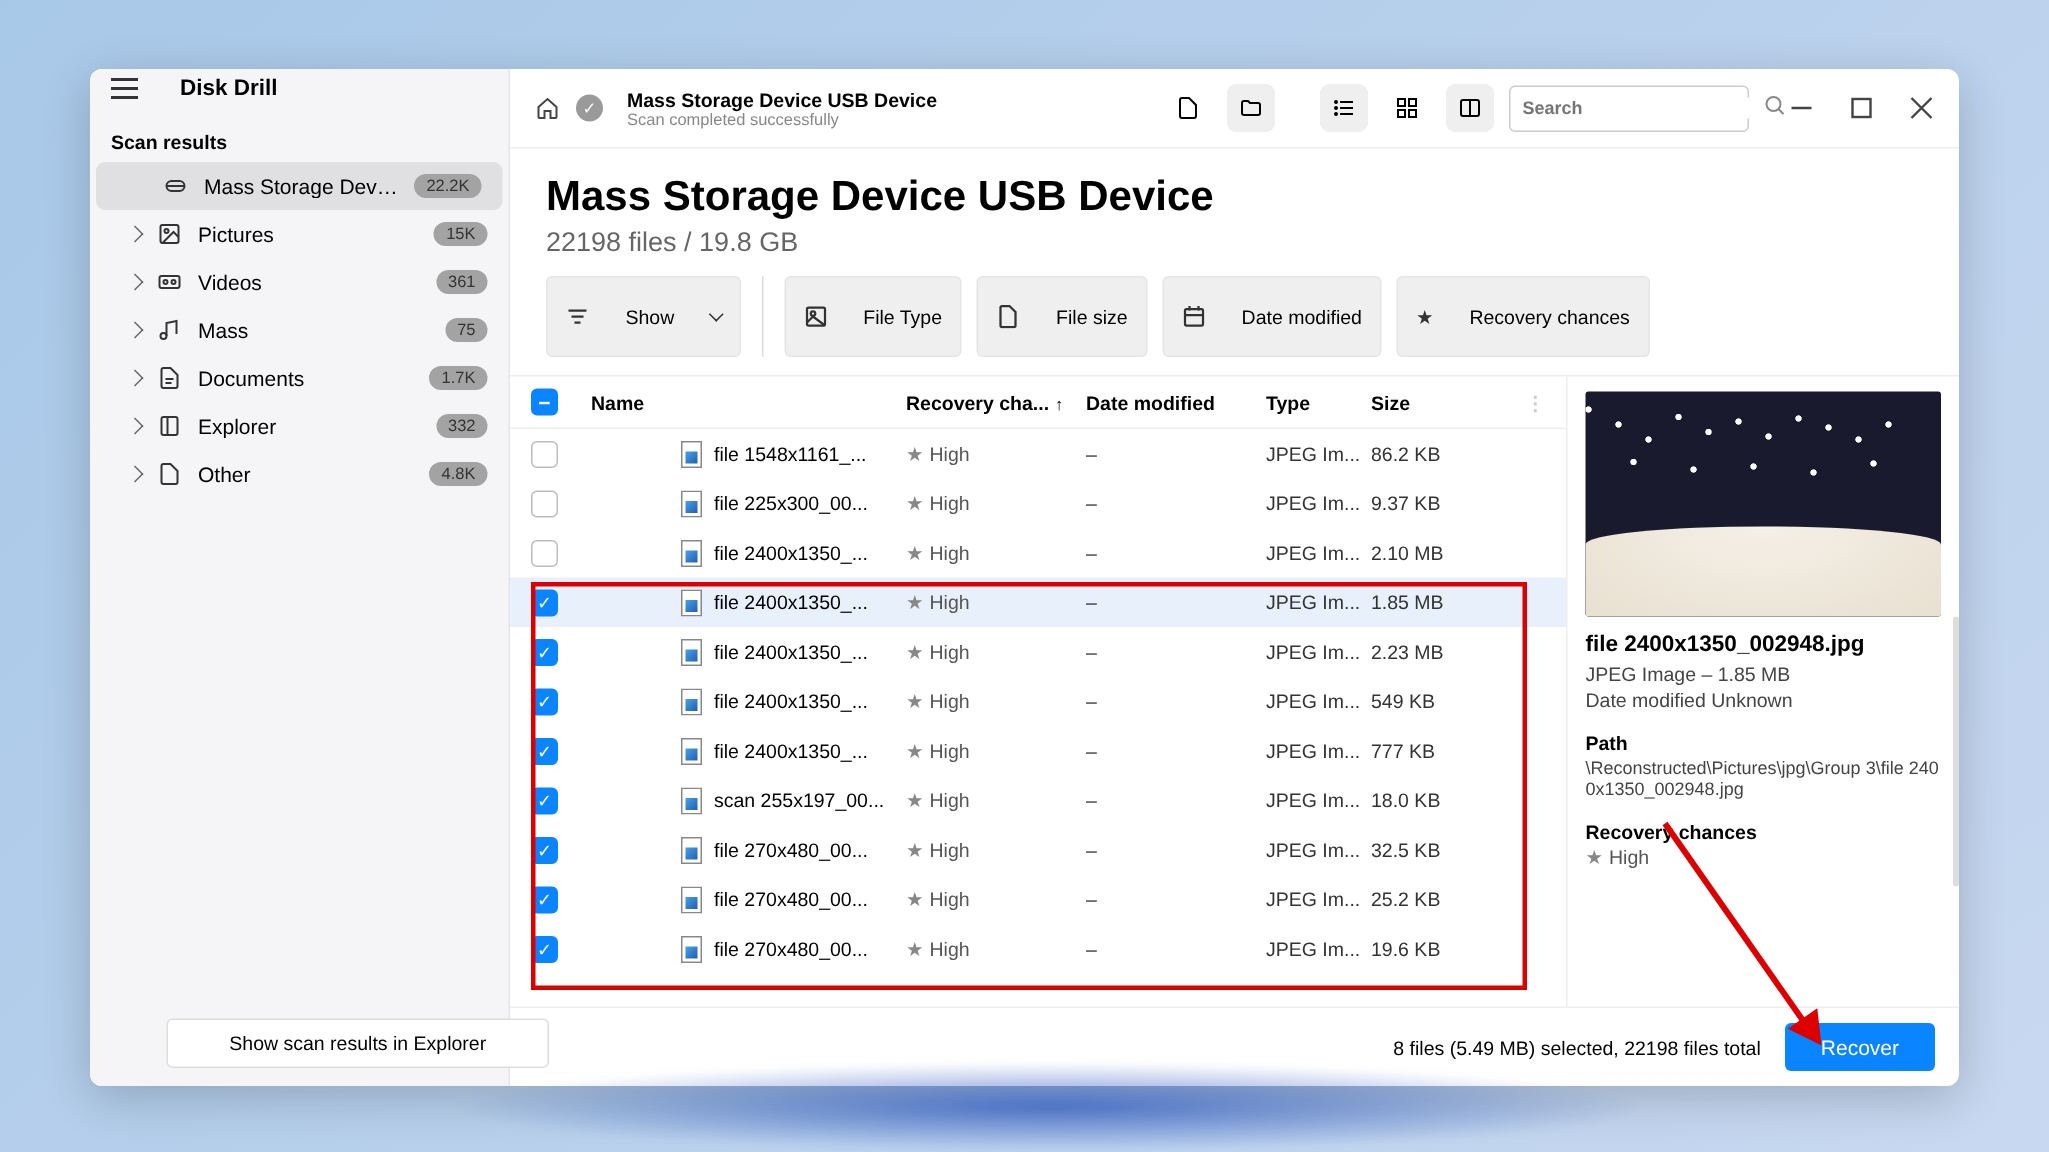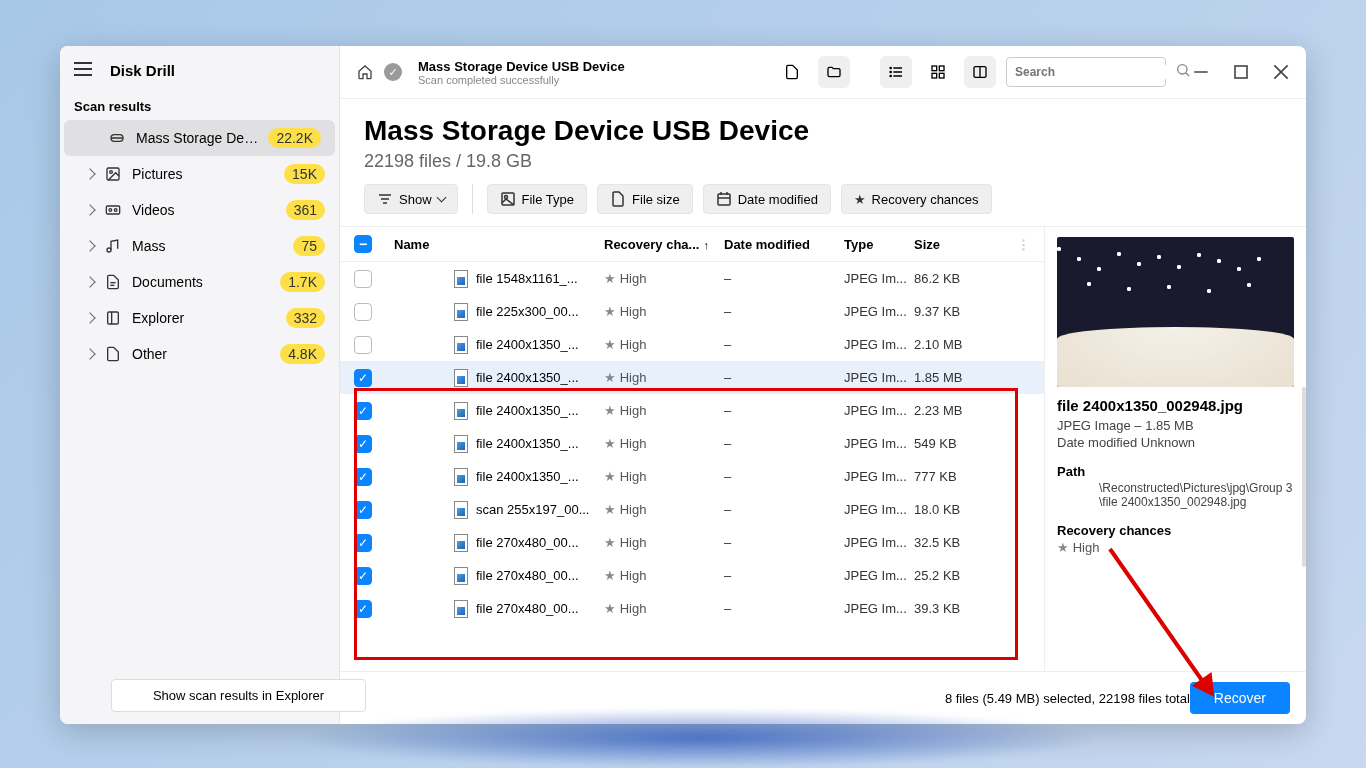--- a/index.html
+++ b/index.html
@@ -1,54 +1,54 @@
 <!DOCTYPE html>
 <html><head>
 <meta charset="utf-8">
 <style>
   * { box-sizing: border-box; margin: 0; padding: 0; font-family: 'Segoe UI', Tahoma, sans-serif; }
   body { background: linear-gradient(135deg, #a8c8e8 0%, #c8d8f0 100%); width: 1366px; height: 768px; overflow: hidden; position: relative; }
   .window { position: absolute; left: 60px; top: 46px; width: 1246px; height: 678px; background: #fff; border-radius: 8px; box-shadow: 0 8px 32px rgba(0,0,0,0.2); display: flex; overflow: hidden; }
   .sidebar { width: 280px; background: #f5f5f7; border-right: 1px solid #e5e5e5; display: flex; flex-direction: column; }
-  .sb-header { display: flex; align-items: flex-start; padding: 16px 14px 10px; gap: 18px; }
+  .sb-header { display: flex; align-items: center; padding: 4px 14px 10px; gap: 28px; }
   .hamburger { width: 18px; height: 14px; cursor: pointer; }
   .hamburger div { height: 2px; background: #333; margin-bottom: 4px; }
   .app-title { font-size: 15px; font-weight: 600; }
   .sb-dash { display: flex; align-items: center; gap: 14px; padding: 10px 16px 10px 44px; cursor: pointer; }
   .grid9 { display: grid; grid-template-columns: repeat(3,4px); grid-template-rows: repeat(3,4px); gap: 2px; }
   .grid9 div { background: #333; }
   .sb-section { padding: 10px 14px 6px; font-size: 13px; font-weight: 600; }
   .sb-item { display: flex; align-items: center; padding: 8px 14px 8px 26px; gap: 10px; cursor: pointer; font-size: 14px; }
   .sb-item.active { background: #e0e0e2; border-radius: 6px; margin: 0 4px; }
   .sb-chev { width: 8px; height: 8px; border-right: 1.5px solid #666; border-bottom: 1.5px solid #666; transform: rotate(-45deg); }
   .sb-item.active .sb-chev { visibility: hidden; }
   .sb-icon { width: 18px; display: flex; justify-content: center; color: #333; }
   .sb-label { flex: 1; white-space: nowrap; overflow: hidden; text-overflow: ellipsis; }
-  .sb-badge { background: #fde047; color: #333; font-size: 14px; padding: 2px 8px; border-radius: 10px; }
+  .sb-badge { background: #a3a3a3; color: #333; font-size: 11px; padding: 2px 8px; border-radius: 10px; }
   .sb-footer { margin-top: auto; padding: 12px; }
   .sb-footer button { width: 100%; padding: 8px; background: #fff; border: 1px solid #ddd; border-radius: 4px; font-size: 13px; cursor: pointer; margin-left: 39px; }
 
   .main { flex: 1; display: flex; flex-direction: column; position: relative; }
   .top { display: flex; align-items: center; padding: 10px 16px; gap: 10px; border-bottom: 1px solid #eee; }
   .home-icon, .check-icon, .tb-icon, .win-icon { width: 18px; height: 18px; display: flex; align-items: center; justify-content: center; cursor: pointer; color: #444; }
   .check-icon { background: #9a9a9a; color: #fff; border-radius: 50%; font-size: 11px; }
   .top-titles { margin-left: 6px; margin-right: auto; }
   .top-title { font-size: 13px; font-weight: 600; }
   .top-sub { font-size: 11px; color: #888; }
   .tb-btn { width: 32px; height: 32px; border-radius: 6px; display: flex; align-items: center; justify-content: center; cursor: pointer; }
   .tb-btn.bg { background: #efefef; }
   .search { display: flex; align-items: center; border: 1px solid #ccc; border-radius: 4px; padding: 4px 8px; width: 160px; }
   .search input { border: none; outline: none; flex: 1; font-size: 12px; font-weight: bold; }
   .win-controls { display: flex; gap: 22px; margin-left: 16px; }
 
   .header-block { padding: 16px 24px 12px; }
   .main-title { font-size: 28px; font-weight: 600; }
   .main-sub { font-size: 18px; color: #666; margin-top: 4px; }
   .filters { display: flex; gap: 10px; padding: 0 24px 12px; }
-  .filter { background: #efefef; border-radius: 4px; padding: 6px 12px; font-size: 13px; display: flex; align-items: center; gap: 6px; cursor: pointer; border:1px solid #e5e5e5;}
+  .filter { background: #efefef; border-radius: 4px; padding: 18px 12px; font-size: 13px; display: flex; align-items: center; gap: 24px; cursor: pointer; border:1px solid #e5e5e5;}
   .f-sep { width: 1px; background: #ddd; margin: 0 4px; }
   .star-ic { color: #333; }
   .chev-down { width: 7px; height: 7px; border-right: 1.5px solid #333; border-bottom: 1.5px solid #333; transform: rotate(45deg); margin-top:-3px; }
 
   .content-row { flex: 1; display: flex; border-top: 1px solid #eee; overflow: hidden; }
   .table-wrap { flex: 1; display: flex; flex-direction: column; overflow: hidden; position: relative; }
   .thead { display: flex; padding: 8px 14px; font-size: 13px; font-weight: 600; border-bottom: 1px solid #eee; align-items: center; }
   .col-chk { width: 40px; display:flex; align-items:center; }
   .col-name { flex: 0 0 210px; }
   .col-rec { width: 120px; }
@@ -72,24 +72,24 @@
   .ellips-v { color:#ccc; }
 
   .preview { width: 262px; border-left: 1px solid #eee; padding: 10px 12px 0; font-size: 13px; position: relative; overflow:hidden;}
   .pv-img { width: 100%; height: 150px; background: #1a1a2e; border-radius: 2px; position:relative; overflow:hidden; margin-bottom:10px; }
   .pv-img .book { position:absolute; bottom:0; left:0; right:0; height:60px; background: radial-gradient(ellipse at center top, #f5f0e8 0%, #e8e0d0 100%); border-radius: 50% 50% 0 0 / 20% 20% 0 0; }
   .pv-img .lights { position:absolute; top:10px; left:0; right:0; height:80px; }
   .pv-img .lights::before, .pv-img .lights::after { content:""; position:absolute; width:4px; height:4px; background:#fff; border-radius:50%; box-shadow: 20px 10px #fff, 40px 20px #fff, 60px 5px #fff, 80px 15px #fff, 100px 8px #fff, 120px 18px #fff, 140px 6px #fff, 160px 12px #fff, 180px 20px #fff, 200px 10px #fff, 30px 35px #fff, 70px 40px #fff, 110px 38px #fff, 150px 42px #fff, 190px 36px #fff; }
   .pv-title { font-weight:600; font-size:15px; margin-bottom:4px; }
   .pv-line { color:#444; margin-bottom:2px; }
   .pv-sec { font-weight:600; margin-top:14px; margin-bottom:2px; }
-  .pv-path { color:#444; font-size:12px; word-break: break-all; margin-left: 42px; }
+  .pv-path { color:#444; font-size:12px; word-break: break-all; }
   .pv-scroll { position:absolute; right:0; top:160px; width:4px; height:180px; background:#ddd; border-radius:2px;}
 
-  .footer { display: flex; align-items: center; padding: 10px 16px; border-top: 1px solid #eee; font-size: 13px; justify-content: flex-end; }
+  .footer { display: flex; align-items: center; padding: 10px 16px; border-top: 1px solid #eee; font-size: 13px; gap: 16px; justify-content: flex-end; }
   .recover-btn { background: #0a84ff; color: #fff; border: none; padding: 8px 24px; border-radius: 4px; font-size: 14px; cursor: pointer; }
 
   .redbox { position:absolute; border: 3px solid #d00; pointer-events:none; }
   .arrow { position:absolute; pointer-events:none; }
   .arrow-line { position:absolute; width: 170px; height: 4px; background: #d00; transform-origin: left center; transform: rotate(55deg); }
   .arrow-head { position:absolute; width:0; height:0; border-left: 12px solid transparent; border-right: 12px solid transparent; border-top: 22px solid #d00; transform: rotate(-35deg); }
 
   svg { width: 16px; height: 16px; }
 </style>
 </head>
@@ -493,21 +493,21 @@
     <div class="col-name fname" style="padding-left:60px">
       <span class="fico"></span>
       <span class="txt">file 270x480_00...</span>
     </div>
     <div class="col-rec rec-cell">
                 <span class="star">★</span>
                 <span>High</span>
               </div>
     <div class="col-date date-cell">–</div>
     <div class="col-type type-cell">JPEG Im...</div>
-    <div class="col-size size-cell">39.3 KB</div>
+    <div class="col-size size-cell">19.6 KB</div>
             </div>
           </div>
       </div>
 
       <div class="preview">
 
         <div class="pv-img">
             <div class="lights"></div>
             <div class="book"></div>
           </div>

